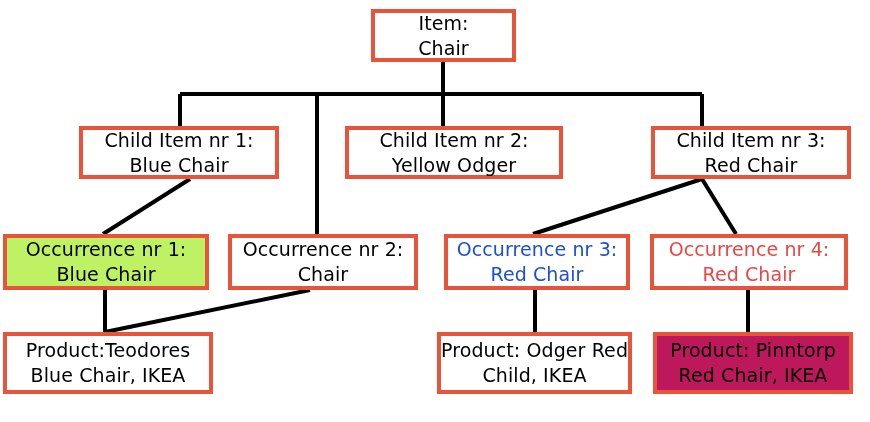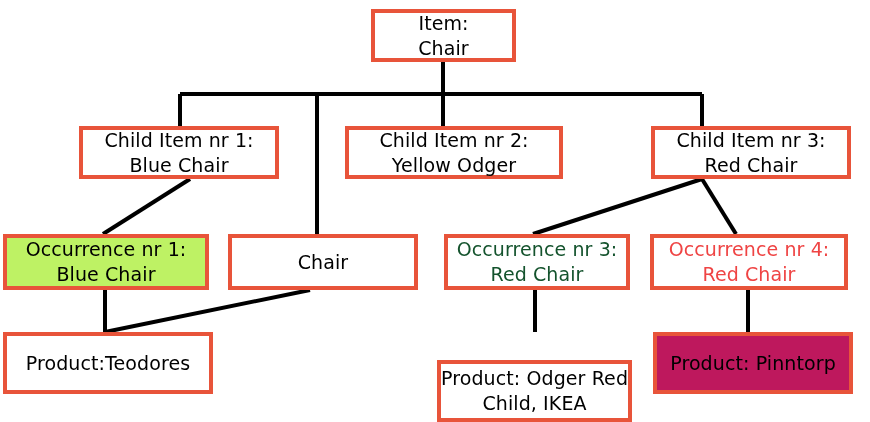--- a/index.html
+++ b/index.html
@@ -82,35 +82,38 @@
       </div>
       <div class="node" style="left: 608px; top: 126px; width: 200px; height: 53px; border-color: rgb(232, 84, 58); background: rgb(255, 255, 255); color: rgb(0, 0, 0); margin-left: 43px;">
         <span class="line1">Child Item nr 3:</span>
         <span class="line2">Red Chair</span>
       </div>
       <div class="node" style="left: 3px; top: 234px; width: 206px; height: 56px; border-color: rgb(232, 84, 58); background: #bef264; color: rgb(0, 0, 0);">
         <span class="line1">Occurrence nr 1:</span>
         <span class="line2">Blue Chair</span>
       </div>
       <div class="node" style="left: 228px; top: 234px; width: 190px; height: 56px; border-color: rgb(232, 84, 58); background: rgb(255, 255, 255); color: rgb(0, 0, 0);">
+        <span class="line1">Occurrence nr 2:</span>
         <span class="line2">Chair</span>
       </div>
-      <div class="node" style="left: 444px; top: 234px; width: 186px; height: 56px; border-color: rgb(232, 84, 58); background: rgb(255, 255, 255); color: #14532d;">
+      <div class="node" style="left: 444px; top: 234px; width: 186px; height: 56px; border-color: rgb(232, 84, 58); background: rgb(255, 255, 255); color: #1d4ed8;">
         <span class="line1">Occurrence nr 3:</span>
         <span class="line2">Red Chair</span>
       </div>
       <div class="node" style="left: 650px; top: 234px; width: 198px; height: 56px; border-color: rgb(232, 84, 58); background: rgb(255, 255, 255); color: #ef4444;">
         <span class="line1">Occurrence nr 4:</span>
         <span class="line2">Red Chair</span>
       </div>
       <div class="node" style="left: 3px; top: 332px; width: 210px; height: 62px; border-color: rgb(232, 84, 58); background: rgb(255, 255, 255); color: rgb(0, 0, 0);">
         <span class="line1">Product:Teodores</span>
+        <span class="line2">Blue Chair, IKEA</span>
       </div>
-      <div class="node" style="left: 437px; top: 332px; width: 195px; height: 62px; border-color: rgb(232, 84, 58); background: rgb(255, 255, 255); color: rgb(0, 0, 0); margin-top: 28px;">
+      <div class="node" style="left: 437px; top: 332px; width: 195px; height: 62px; border-color: rgb(232, 84, 58); background: rgb(255, 255, 255); color: rgb(0, 0, 0);">
         <span class="line1">Product: Odger Red</span>
         <span class="line2">Child, IKEA</span>
       </div>
       <div class="node" style="left: 653px; top: 332px; width: 200px; height: 62px; border-color: rgb(232, 84, 58); background: #be185d; color: rgb(0, 0, 0);">
         <span class="line1">Product: Pinntorp</span>
+        <span class="line2">Red Chair, IKEA</span>
       </div>
     </div>
 
 </div>
 
 </body></html>

